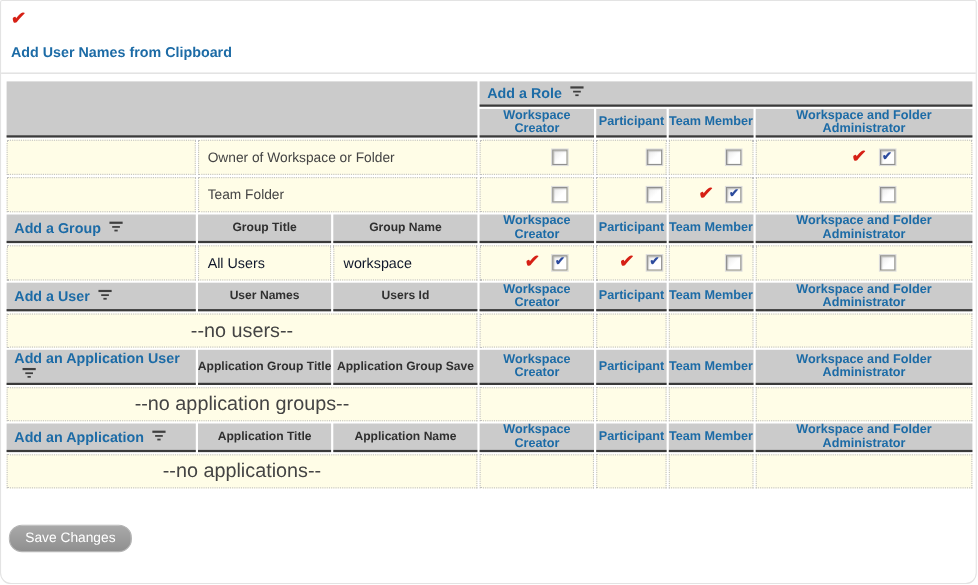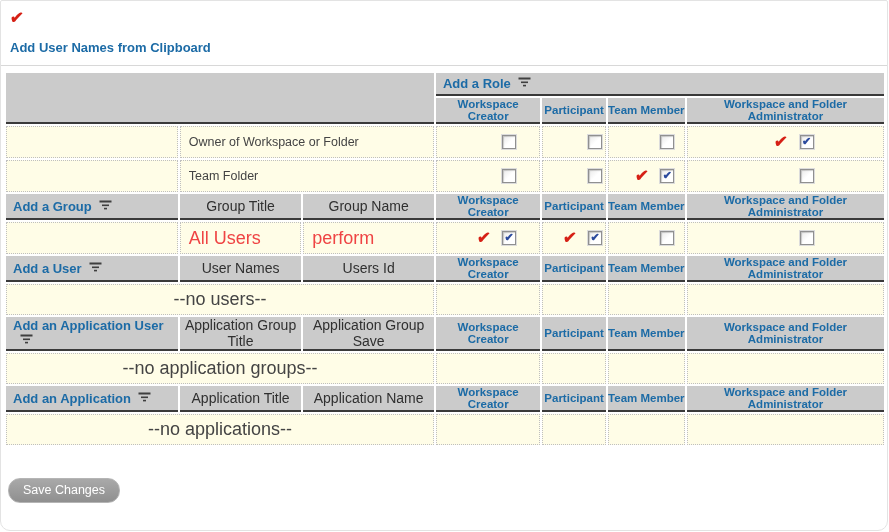--- a/index.html
+++ b/index.html
@@ -17,26 +17,26 @@
   
   table{table-layout:fixed;width:882px;margin:5px 0 0 3px;border-collapse:separate;
         border-spacing:2px;font-size:12px;}
   td{padding:0;vertical-align:middle;}
   .ghead{background:#cbcbcb;}
   .dark-b{border-bottom:2px solid #3a3a3a;}
   .sec-cell{padding-left:7px;text-align:left;height:21px;}
   .sec-link{color:#1c6ba6;font-weight:bold;font-size:13px;text-decoration:none;cursor:pointer;}
   .filter-ic{display:inline-block;margin-left:7px;vertical-align:1px;}
   .role-head{color:#1c6ba6;font-weight:bold;font-size:11.5px;text-align:center;height:22px;}
-  .sub-head{color:#303030;font-weight:normal;font-size:14px;text-align:center;}
+  .sub-head{color:#303030;font-weight:bold;font-size:11px;text-align:center;}
   .yb{background:#fffde7;border:1px dotted #bfbfbf;}
   .r-body td{height:29px;}
   .r-tall td{height:30px;margin-top:11px;}
   .lbl{color:#444;font-size:12.5px;padding-left:8px;text-align:left;}
-  .cell-link{color:#ef4444;font-size:18px;text-decoration:none;cursor:pointer;}
+  .cell-link{color:#0f172a;font-size:13px;text-decoration:none;cursor:pointer;}
   .empty-msg{text-align:center;color:#444;font-size:18px;}
   
   .role-cell{text-align:center;}
   .pair{display:inline-flex;align-items:center;}
   .check-slot{display:inline-block;width:30px;text-align:right;margin-right:12px;line-height:0;}
   .red-check{color:#d62015;font-size:16px;font-weight:bold;line-height:1;
              display:inline-block;transform:skewX(-6deg);visibility:hidden;}
   .role-cell.parent .red-check{visibility:visible;}
   .cb{box-sizing:border-box;width:14px;height:14px;background:linear-gradient(135deg,#e9e9e9,#ffffff 55%);
       border:1px solid #909090;box-shadow:0 0 0 1px #dcdcdc, inset 1px 1px 1px rgba(0,0,0,.18);
@@ -161,21 +161,21 @@
       <td class="ghead dark-b sub-head">Group Name</td>
       <td class="ghead dark-b role-head">Workspace Creator</td>
       <td class="ghead dark-b role-head">Participant</td>
       <td class="ghead dark-b role-head">Team Member</td>
       <td class="ghead dark-b role-head">Workspace and Folder Administrator</td>
     </tr>
 
     <tr class="r-body r-tall">
       <td class="yb"></td>
       <td class="yb lbl"><a class="cell-link">All Users</a></td>
-      <td class="yb lbl"><a class="cell-link">perform</a></td>
+      <td class="yb lbl"><a class="cell-link">workspace</a></td>
       <td class="yb role-cell parent checked"><span class="pair">
               <span class="check-slot"><span class="red-check">✔</span></span>
               <span class="cb">
                 <span class="cb-mark">✔</span>
               </span>
             </span></td>
       <td class="yb role-cell parent checked"><span class="pair">
               <span class="check-slot"><span class="red-check">✔</span></span>
               <span class="cb">
                 <span class="cb-mark">✔</span>

